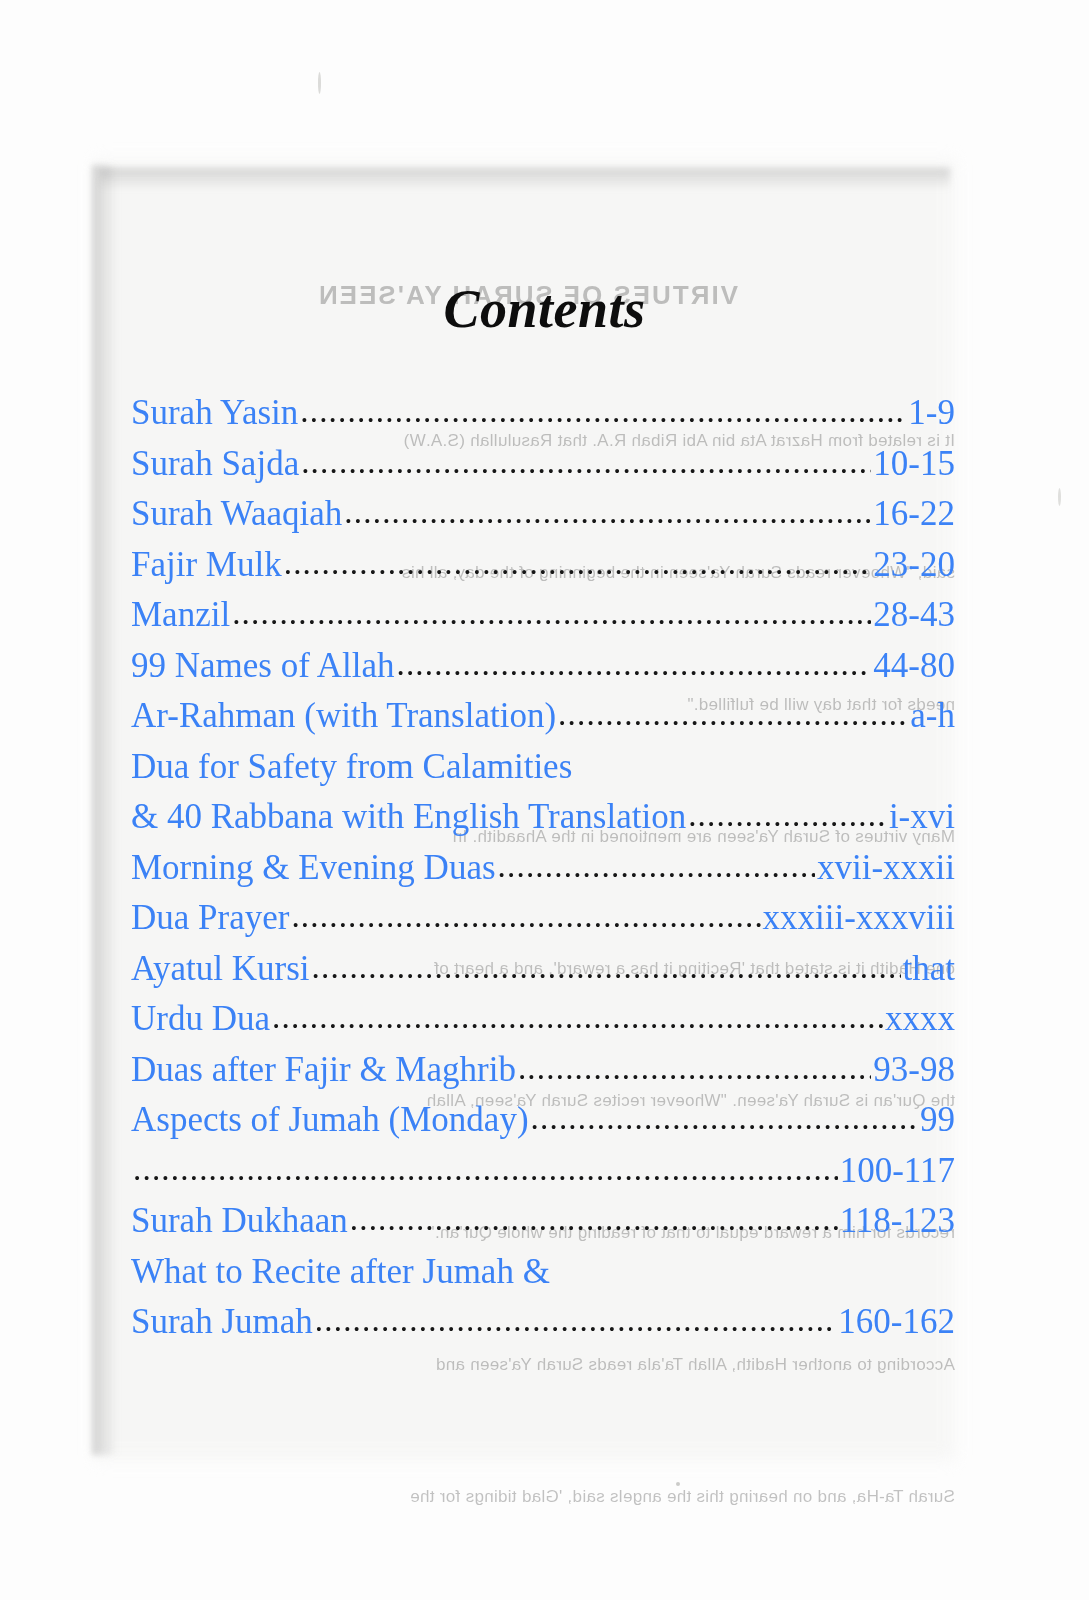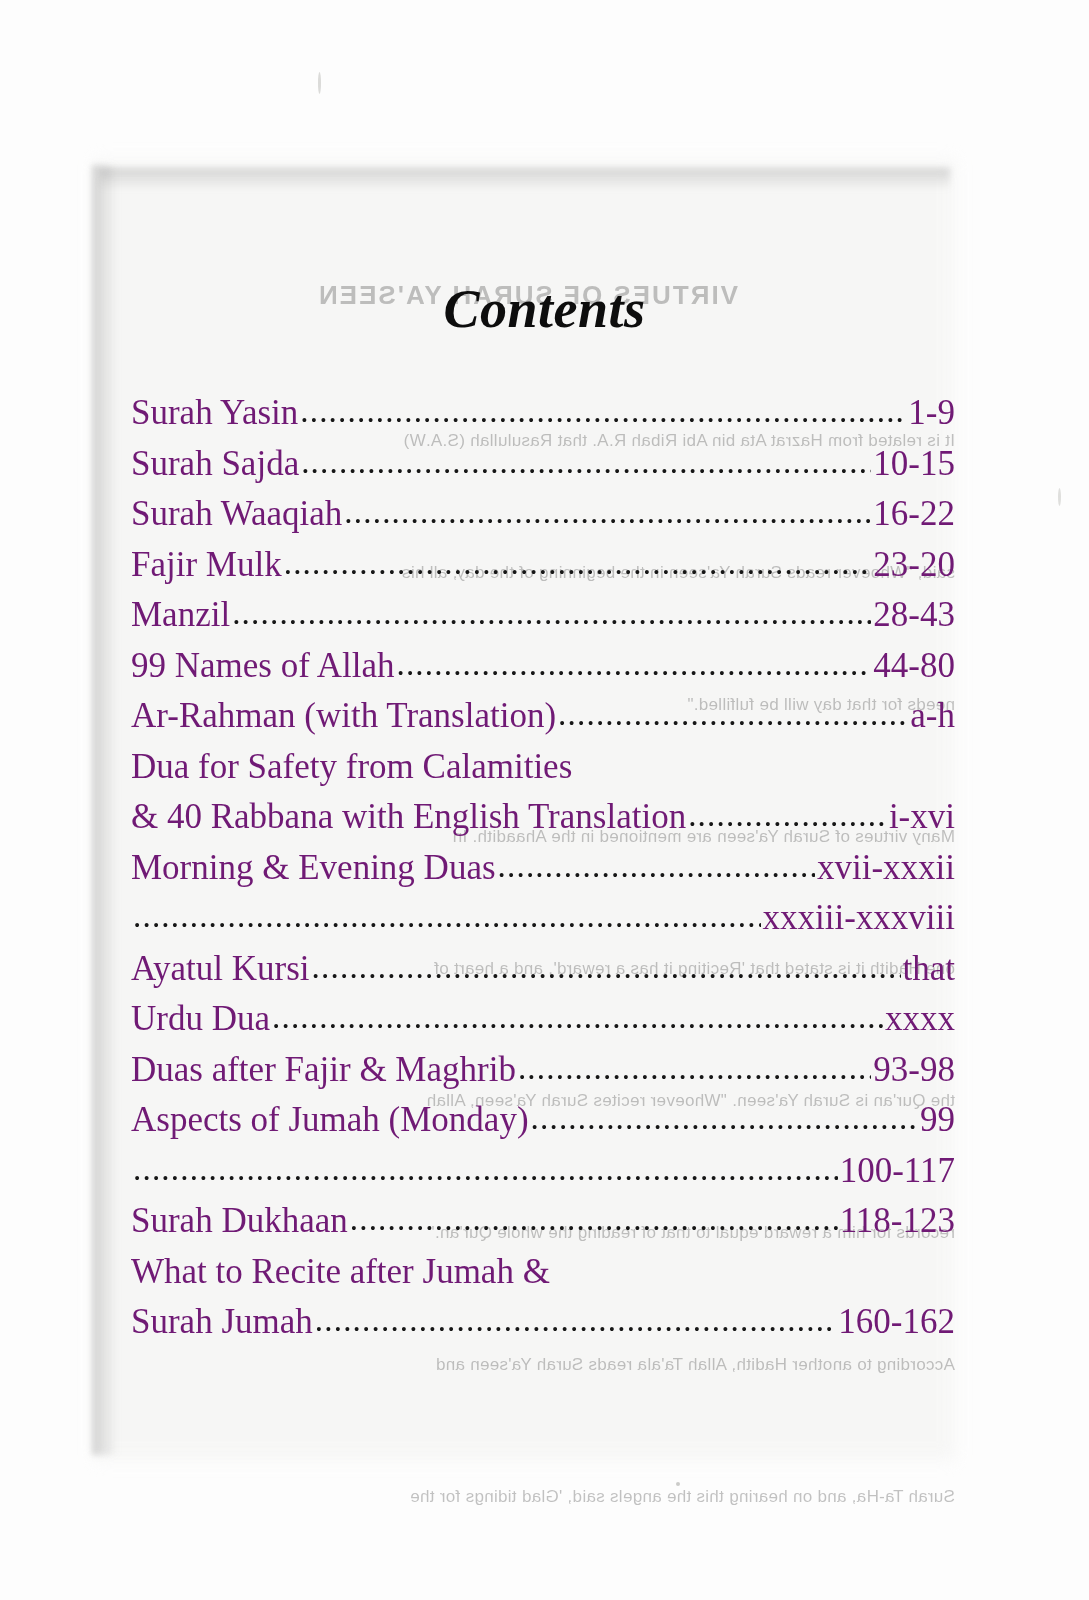--- a/index.html
+++ b/index.html
@@ -111,21 +111,21 @@
     position: absolute;
     top: 388px;
     left: 131px;
     width: 824px;
   }
   .toc-row {
     display: flex;
     align-items: baseline;
     font-size: 35px;
     line-height: 50.5px;
-    color: #701a75;
+    color: #3b82f6;
     white-space: nowrap;
   }
   .toc-label { flex: 0 0 auto; }
   .toc-dots {
     flex: 1 1 auto;
     overflow: hidden;
     margin: 0 2px;
     font-size: 33px;
     letter-spacing: 1.2px;
     color: #161616;
@@ -236,20 +236,21 @@
         <span class="toc-page">i-xvi</span>
       </div>
 
       <div class="toc-row">
         <span class="toc-label">Morning &amp; Evening Duas</span>
         <span class="toc-dots"></span>
         <span class="toc-page">xvii-xxxii</span>
       </div>
 
       <div class="toc-row">
+        <span class="toc-label">Dua Prayer</span>
         <span class="toc-dots"></span>
         <span class="toc-page">xxxiii-xxxviii</span>
       </div>
 
       <div class="toc-row">
         <span class="toc-label">Ayatul Kursi</span>
         <span class="toc-dots"></span>
         <span class="toc-page">that</span>
       </div>
 

